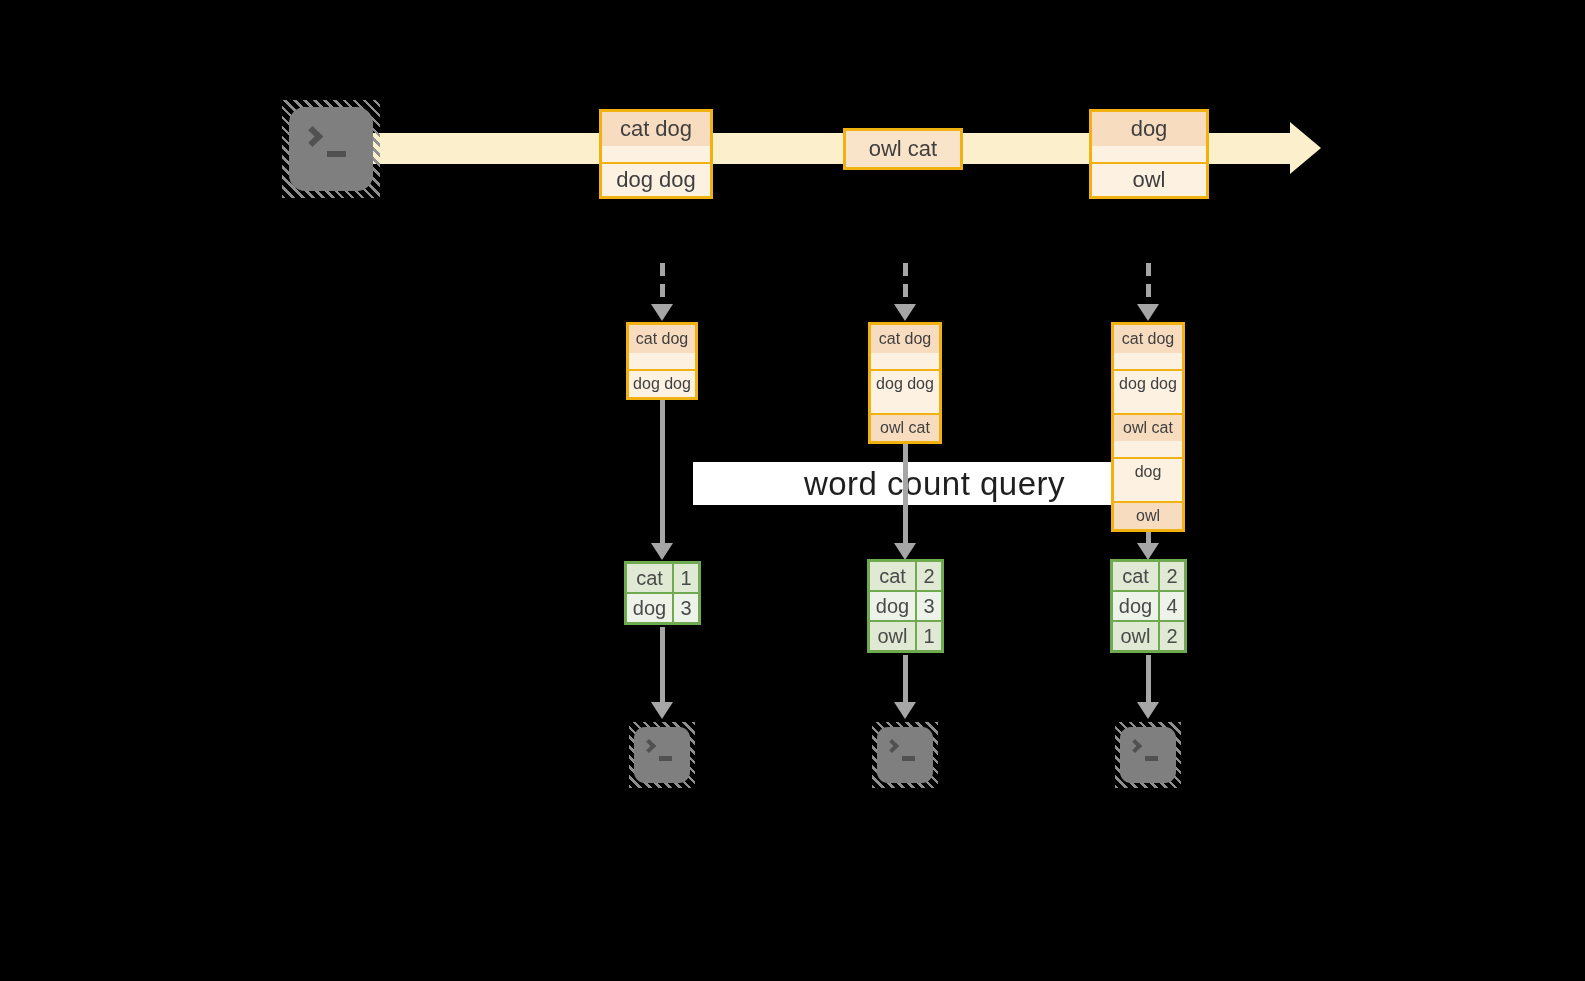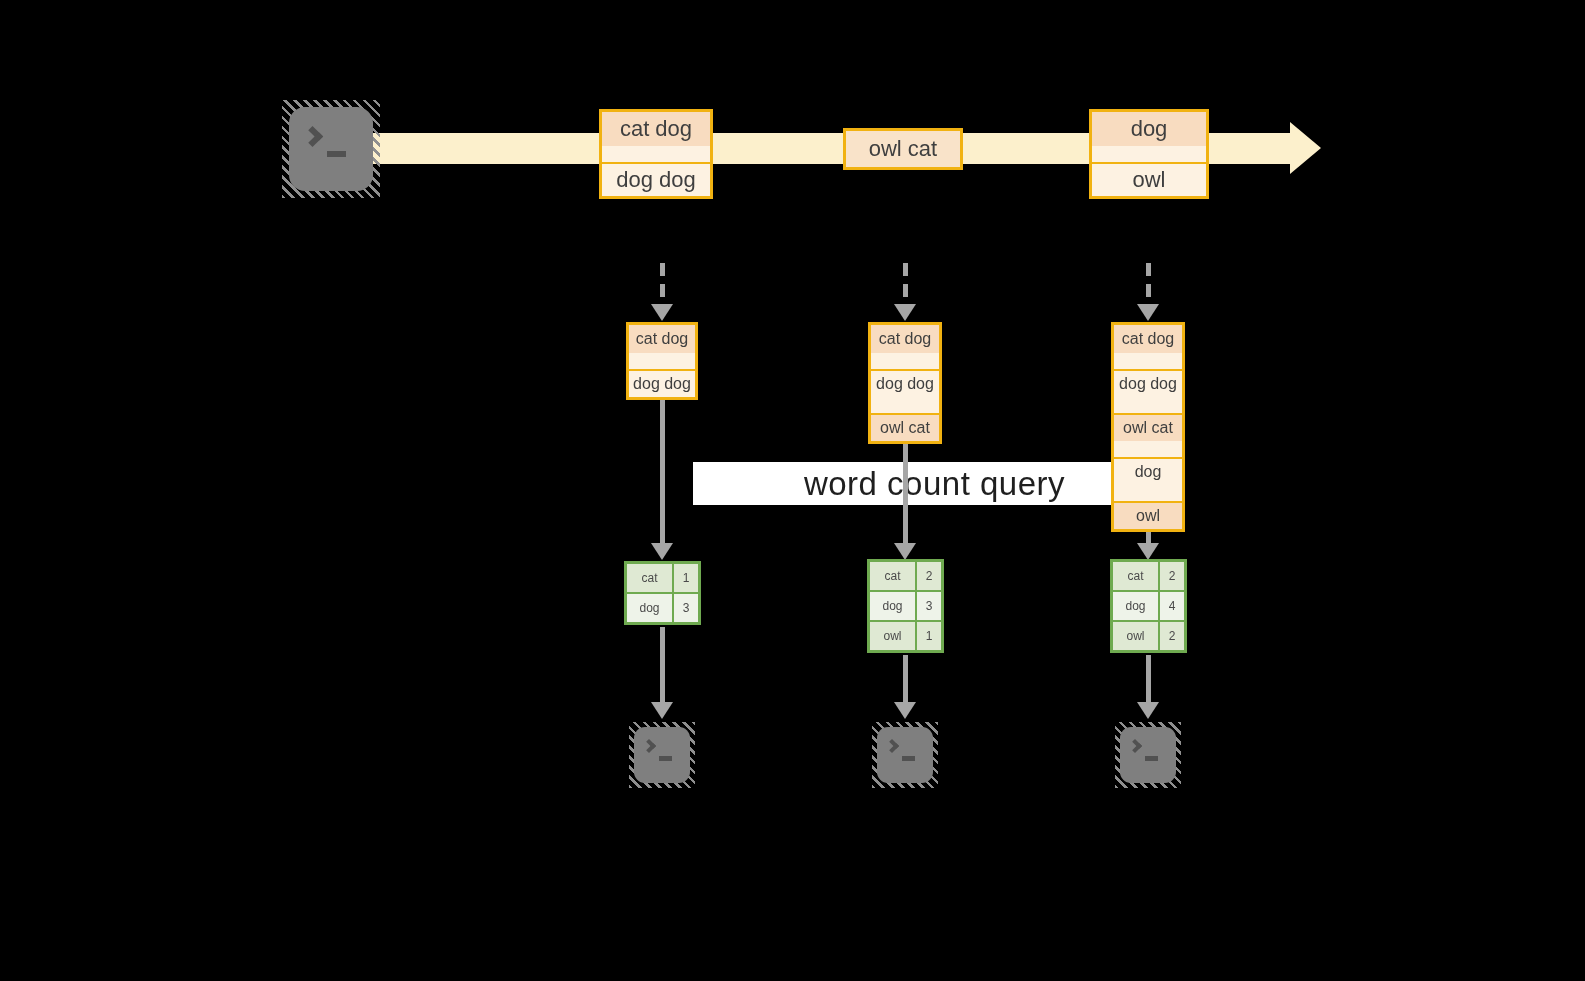--- a/index.html
+++ b/index.html
@@ -44,21 +44,21 @@
   .ahead{width:0;height:0;border-left:11px solid transparent;border-right:11px solid transparent;border-top:17px solid var(--gray);}
 
   
   .qband{position:absolute;left:693px;top:462px;width:447px;height:43px;background:#ffffff;z-index:2;
     display:flex;align-items:center;justify-content:center;padding-left:36px;}
   .qband span{font-size:33px;color:#1f1f1f;letter-spacing:.5px;}
 
   
   .gtable{position:absolute;border:3px solid var(--green);background:var(--green);z-index:4;
     display:grid;grid-template-columns:45px 24px;gap:2px;}
-  .gcell{height:28px;display:flex;align-items:center;justify-content:center;font-size:12px;color:#4a4a4a;}
+  .gcell{height:28px;display:flex;align-items:center;justify-content:center;font-size:20px;color:#4a4a4a;}
   .g-dark{background:var(--gdark);}
   .g-light{background:var(--glight);}
 
   
   .term{position:absolute;z-index:4;}
   .hatch{position:absolute;inset:0;background:repeating-linear-gradient(45deg,#8f8f8f 0 2.5px,transparent 2.5px 7px);}
   .tbody{position:absolute;background:var(--termgray);}
   .term-lg{width:98px;height:98px;}
   .term-lg .tbody{inset:7px;border-radius:16px;}
   .term-sm{width:66px;height:66px;}

